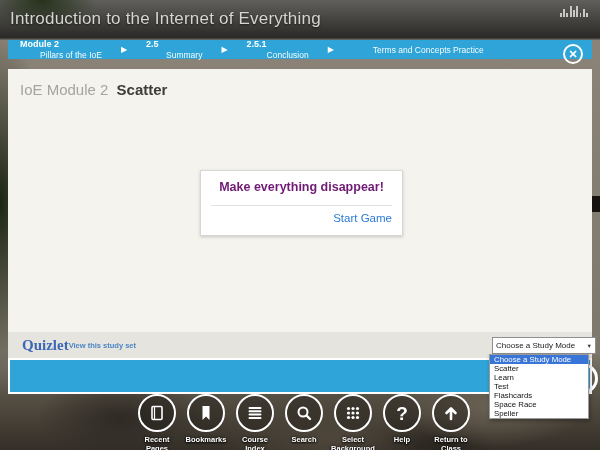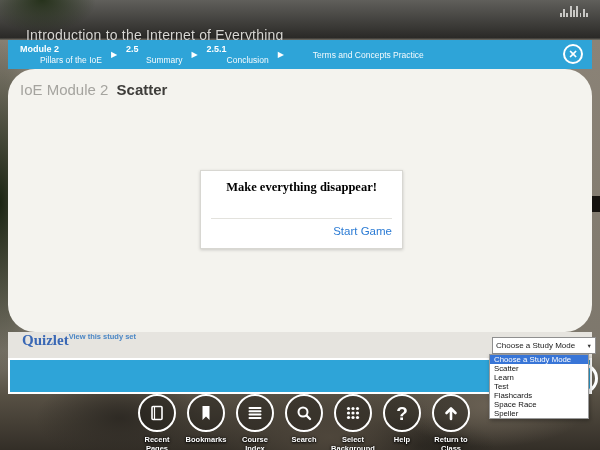--- a/index.html
+++ b/index.html
@@ -13,56 +13,56 @@
       radial-gradient(ellipse 120px 60px at 20% 93%, #2e2a24, transparent 70%),
       radial-gradient(ellipse 160px 70px at 55% 97%, #4e463b, transparent 75%),
       radial-gradient(ellipse 140px 60px at 82% 90%, #6a6154, transparent 70%),
       radial-gradient(ellipse 100px 40px at 70% 99%, #23201b, transparent 75%),
       linear-gradient(180deg,#56554f 0%,#3b3a36 8.5%,#8b8377 9%,#7d776c 78%,#575044 88%,#332e27 100%);}
 
   
   .app-header{position:absolute;left:0;top:0;width:600px;height:38px;
     background:radial-gradient(ellipse 90px 55px at 7% 0%, rgba(28,42,16,.85), transparent 60%),
                linear-gradient(180deg,#605f5b 0%,#3a3936 70%,#2a2927 100%);}
-  .course-title{position:absolute;left:10px;top:50%;transform:translateY(-50%);margin:16px;
-    font-size:14px;font-weight:400;color:#d6d5d2;letter-spacing:.2px;
+  .course-title{position:absolute;left:10px;top:50%;transform:translateY(-50%);margin:0;
+    font-size:17px;font-weight:400;color:#d6d5d2;letter-spacing:.2px;
     text-shadow:0 1px 2px rgba(0,0,0,.55);}
   .cisco{position:absolute;right:12px;top:6px;text-align:center;}
   .cisco-bars{display:flex;align-items:flex-end;justify-content:center;gap:1.5px;height:11px;}
   .cisco-bars span{width:1.8px;background:#c9c8c5;display:block;}
   .cisco-text{display:block;font-size:9px;font-weight:bold;color:#c9c8c5;letter-spacing:1px;line-height:10px;margin-top:28px;}
 
   
-  .breadcrumb{position:absolute;left:8px;top:40px;width:584px;height:29px;background:#2ea4d8;
-    display:flex;align-items:center;padding-left:12px;box-sizing:border-box;}
+  .breadcrumb{position:absolute;left:8px;top:40px;width:584px;height:19px;background:#2ea4d8;
+    display:flex;align-items:center;padding-left:12px;box-sizing:border-box;gap:10px;}
   .crumb{color:#fff;cursor:pointer;}
   .crumb .code{font-size:9px;font-weight:bold;line-height:11px;}
   .crumb .label{font-size:8.5px;line-height:10px;opacity:.95;margin-left:20px;}
   .crumb-arrow{color:#fff;font-size:8px;margin:0 9px;line-height:1;}
   .close-btn{position:absolute;right:9px;top:4px;width:20px;height:20px;border:2px solid #fff;
     border-radius:50%;background:transparent;display:flex;align-items:center;justify-content:center;
     color:#fff;font-size:11px;font-weight:bold;cursor:pointer;padding:0;line-height:1;}
 
   
-  .content{position:absolute;left:8px;top:69px;width:584px;height:263px;background:#f4f3ee;border-radius:27px;}
+  .content{position:absolute;left:8px;top:69px;width:584px;height:263px;background:#f4f3ee;}
   .page-title{position:absolute;left:12px;top:12px;font-size:15px;}
   .page-title .muted{color:#a5a49f;}
   .page-title .current{color:#3e3d3a;font-weight:600;margin-left:4px;}
 
   .card{position:absolute;left:192px;top:101px;width:203px;background:#fff;
     border:1px solid #d8d7d2;box-shadow:0 1px 3px rgba(0,0,0,.18);padding:9px 10px;box-sizing:border-box;}
-  .card h2{margin:0 0 6px;padding-bottom:23px;border-bottom:1px solid #e3e2dd;
-    font-size:12.5px;text-align:center;color:#000000;font-family:Liberation Serif, serif;}
+  .card h2{margin:0 0 6px;padding-bottom:11px;border-bottom:1px solid #e3e2dd;
+    font-size:12.5px;text-align:center;color:#701a75;}
   .card p{margin:2px 4px 9px;font-size:10.5px;line-height:1.55;text-align:center;color:#2a2a28;}
   .start-link{display:block;text-align:right;font-size:11.5px;color:#2b7bd4;
     text-decoration:none;margin-bottom:2px;cursor:pointer;}
 
   
   .quizlet-bar{position:absolute;left:8px;top:332px;width:584px;height:26px;background:#e6e4df;
-    display:flex;}
+    display:flex;align-items:center;}
   .qz-logo{margin-left:14px;font-family:"Liberation Serif",serif;font-weight:bold;
     font-size:15px;color:#3a68b5;cursor:pointer;}
   .qz-link{margin-left:0;font-size:7.5px;font-weight:bold;color:#4a86c5;
     text-decoration:none;cursor:pointer;}
   .select{position:absolute;left:484px;top:5px;width:96px;height:15px;background:#fff;
     border:1px solid #8f8f8f;display:flex;align-items:center;justify-content:space-between;
     padding:0 3px;font-size:8px;color:#1a1a1a;cursor:pointer;box-sizing:content-box;}
   .sel-arrow{font-size:5.5px;color:#333;}
 
   

